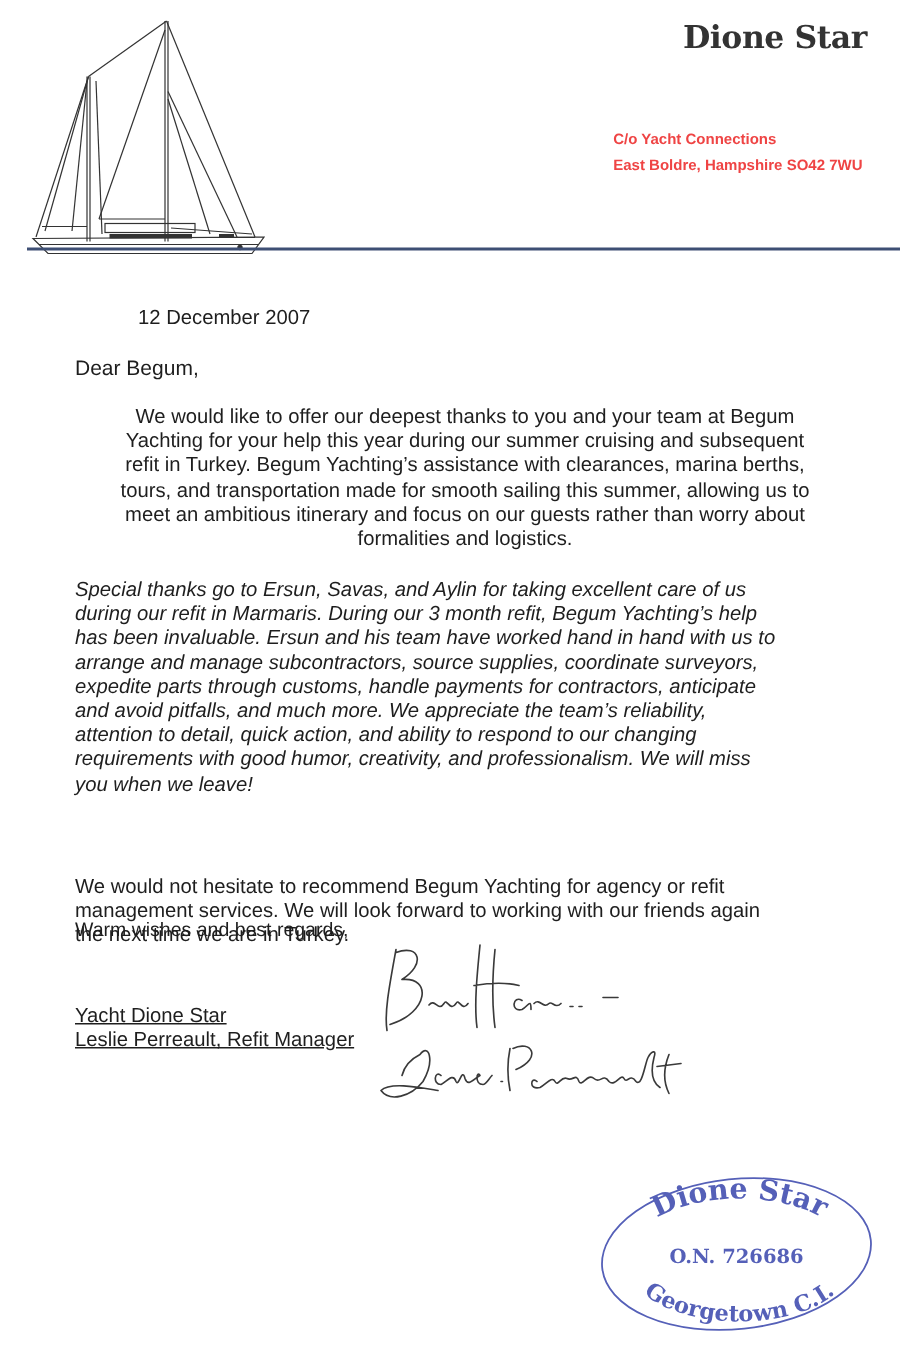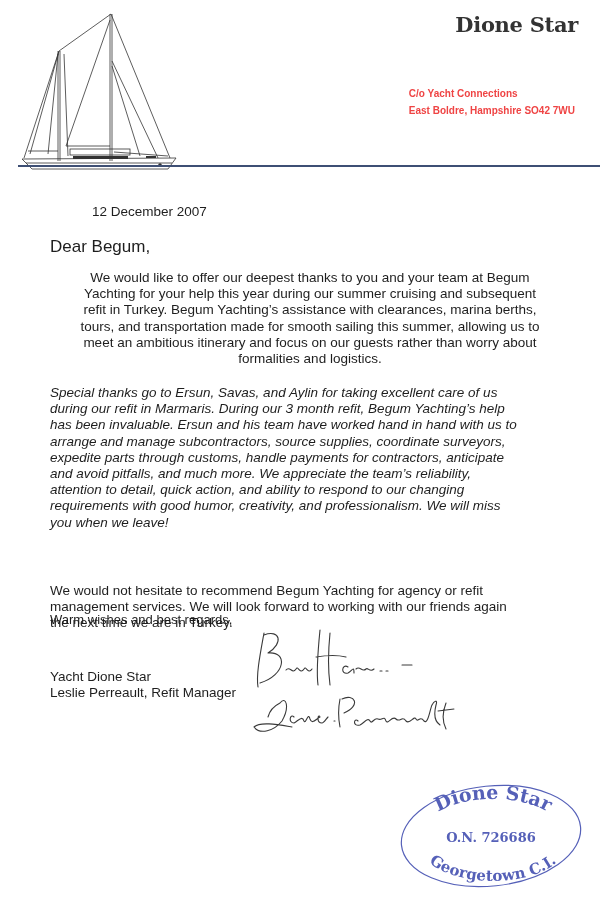--- a/index.html
+++ b/index.html
@@ -13,27 +13,27 @@
       position: absolute; right: 22px; top: 12px;
       font-family: "DejaVu Serif", serif; font-weight: bold; font-size: 21px; color: #333;
       letter-spacing: -0.3px;
     }
     .addr {
       position: absolute; right: 25px; top: 86px; 
       font-weight: bold; font-size: 10px; line-height: 16.5px; color: #ef4444;
     }
     .addr div { white-space: nowrap; }
     .date { position: absolute; left: 50px; top: 204px; font-size: 13.5px; margin-left: 42px; }
-    .salutation { position: absolute; left: 50px; top: 237px; font-size: 17px; }
+    .salutation { position: absolute; left: 50px; top: 237px; font-size: 14px; }
     .para { position: absolute; left: 50px; font-size: 13.5px; line-height: 16.2px; white-space: pre-line; }
     .p1 { top: 270px; width: 520px; text-align: center; }
     .p2 { top: 385px; width: 530px; font-style: italic; }
     .p3 { top: 547px; width: 520px; margin-top: 36px; }
     .closing { position: absolute; left: 50px; top: 612px; font-size: 13px; }
-    .signoff { position: absolute; left: 50px; top: 669px; font-size: 13.5px; line-height: 16.3px; }
+    .signoff { position: absolute; left: 50px; top: 669px; font-size: 13.5px; line-height: 16.3px; text-decoration: underline; }
     .sig { position: absolute; left: 250px; top: 625px; width: 240px; height: 115px; }
     .stamp { position: absolute; left: 393px; top: 778px; width: 190px; height: 115px; }
     .stamp-text { font-family: "DejaVu Serif", serif; font-weight: bold; fill: #5560b8; }
   </style>
 </head>
 <body>
 
 <svg class="boat" viewBox="0 0 280 165">
   <g fill="none" stroke="#333" stroke-width="0.8">
 

